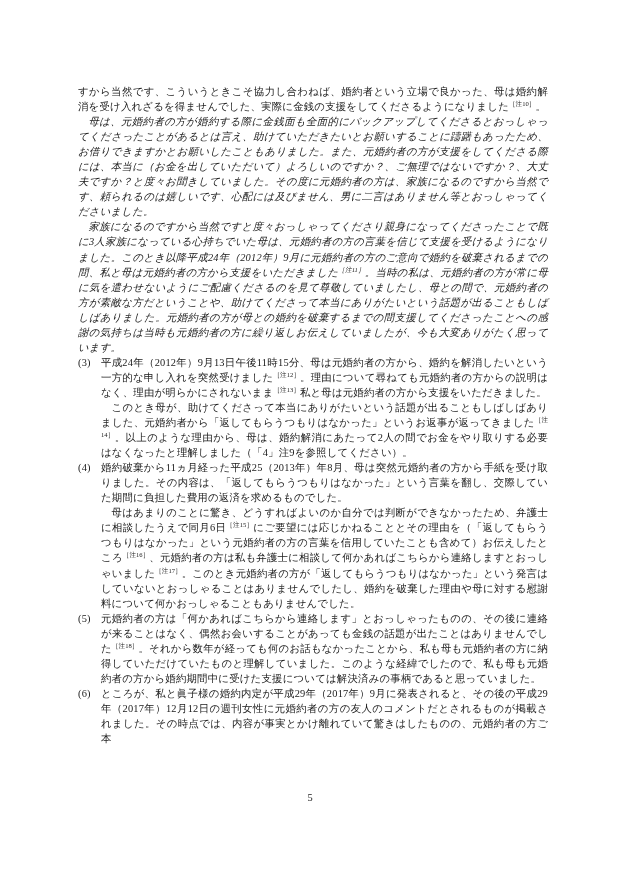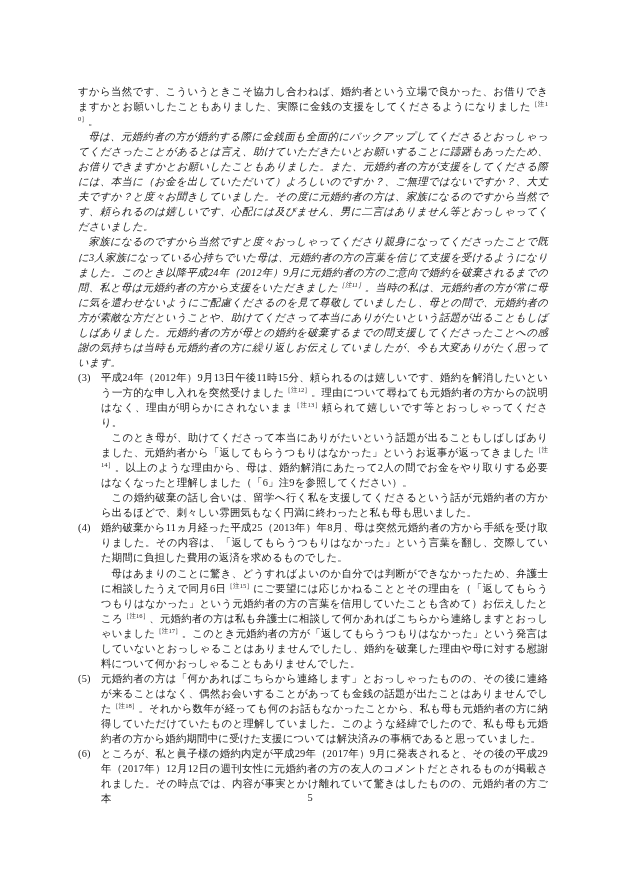--- a/index.html
+++ b/index.html
@@ -77,38 +77,35 @@
     color: #1a1a1a;
   }
 </style>
 </head>
 <body>
 
 <div id="page">
 
   <div id="content">
 
-    <p class="para p-noindent"><span>すから当然です、こういうときこそ協力し合わねば、婚約者という立場で良かった、お借りできますかとお願いしたこともありました、実際に金銭の支援をしてくださるようになりました</span><span class="sub">［注10］</span><span>。</span></p>
+    <p class="para p-noindent"><span>すから当然です、こういうときこそ協力し合わねば、婚約者という立場で良かった、母は婚約解消を受け入れざるを得ませんでした、実際に金銭の支援をしてくださるようになりました</span><span class="sub">［注10］</span><span>。</span></p>
 
     <p class="para p-indent"><span>母は、元婚約者の方が婚約する際に金銭面も全面的にバックアップしてくださるとおっしゃってくださったことがあるとは言え、助けていただきたいとお願いすることに躊躇もあったため、お借りできますかとお願いしたこともありました。また、元婚約者の方が支援をしてくださる際には、本当に（お金を出していただいて）よろしいのですか？、ご無理ではないですか？、大丈夫ですか？と度々お聞きしていました。その度に元婚約者の方は、家族になるのですから当然です、頼られるのは嬉しいです、心配には及びません、男に二言はありません等とおっしゃってくださいました。</span></p>
 
     <p class="para p-indent"><span>家族になるのですから当然ですと度々おっしゃってくださり親身になってくださったことで既に3人家族になっている心持ちでいた母は、元婚約者の方の言葉を信じて支援を受けるようになりました。このとき以降平成24年（2012年）9月に元婚約者の方のご意向で婚約を破棄されるまでの間、私と母は元婚約者の方から支援をいただきました</span><span class="sub">［注11］</span><span>。当時の私は、元婚約者の方が常に母に気を遣わせないようにご配慮くださるのを見て尊敬していましたし、母との間で、元婚約者の方が素敵な方だということや、助けてくださって本当にありがたいという話題が出ることもしばしばありました。元婚約者の方が母との婚約を破棄するまでの間支援してくださったことへの感謝の気持ちは当時も元婚約者の方に繰り返しお伝えしていましたが、今も大変ありがたく思っています。</span></p>
 
     <div class="para clause">
       <span class="marker">(3)</span>
-      <span class="body"><span>平成24年（2012年）9月13日午後11時15分、頼られるのは嬉しいです、婚約を解消したいという一方的な申し入れを突然受けました</span><span class="sub">［注12］</span><span>。理由について尋ねても元婚約者の方からの説明はなく、理由が明らかにされないまま</span><span class="sub">［注13］</span><span>頼られて嬉しいです等とおっしゃってくださり。</span></span>
+      <span class="body"><span>平成24年（2012年）9月13日午後11時15分、母は元婚約者の方から、婚約を解消したいという一方的な申し入れを突然受けました</span><span class="sub">［注12］</span><span>。理由について尋ねても元婚約者の方からの説明はなく、理由が明らかにされないまま</span><span class="sub">［注13］</span><span>私と母は元婚約者の方から支援をいただきました。</span></span>
     </div>
 
     <div class="para clause">
-      <span class="body"><span class="p-indent" style="display:inline-block;width:1em"></span><span>このとき母が、助けてくださって本当にありがたいという話題が出ることもしばしばありました、元婚約者から「返してもらうつもりはなかった」というお返事が返ってきました</span><span class="sub">［注14］</span><span>。以上のような理由から、母は、婚約解消にあたって2人の間でお金をやり取りする必要はなくなったと理解しました（「6」注9を参照してください）。</span></span>
+      <span class="body"><span class="p-indent" style="display:inline-block;width:1em"></span><span>このとき母が、助けてくださって本当にありがたいという話題が出ることもしばしばありました、元婚約者から「返してもらうつもりはなかった」というお返事が返ってきました</span><span class="sub">［注14］</span><span>。以上のような理由から、母は、婚約解消にあたって2人の間でお金をやり取りする必要はなくなったと理解しました（「4」注9を参照してください）。</span></span>
     </div>
 
-    <div class="para clause">
-      <span class="body"><span style="display:inline-block;width:1em"></span><span>この婚約破棄の話し合いは、留学へ行く私を支援してくださるという話が元婚約者の方から出るほどで、刺々しい雰囲気もなく円満に終わったと私も母も思いました。</span></span>
-    </div>
 
     <div class="para clause">
       <span class="marker">(4)</span>
       <span class="body"><span>婚約破棄から11ヵ月経った平成25（2013年）年8月、母は突然元婚約者の方から手紙を受け取りました。その内容は、「返してもらうつもりはなかった」という言葉を翻し、交際していた期間に負担した費用の返済を求めるものでした。</span></span>
     </div>
 
     <div class="para clause">
       <span class="body"><span style="display:inline-block;width:1em"></span><span>母はあまりのことに驚き、どうすればよいのか自分では判断ができなかったため、弁護士に相談したうえで同月6日</span><span class="sub">［注15］</span><span>にご要望には応じかねることとその理由を（「返してもらうつもりはなかった」という元婚約者の方の言葉を信用していたことも含めて）お伝えしたところ</span><span class="sub">［注16］</span><span>、元婚約者の方は私も弁護士に相談して何かあればこちらから連絡しますとおっしゃいました</span><span class="sub">［注17］</span><span>。このとき元婚約者の方が「返してもらうつもりはなかった」という発言はしていないとおっしゃることはありませんでしたし、婚約を破棄した理由や母に対する慰謝料について何かおっしゃることもありませんでした。</span></span>
     </div>
 

